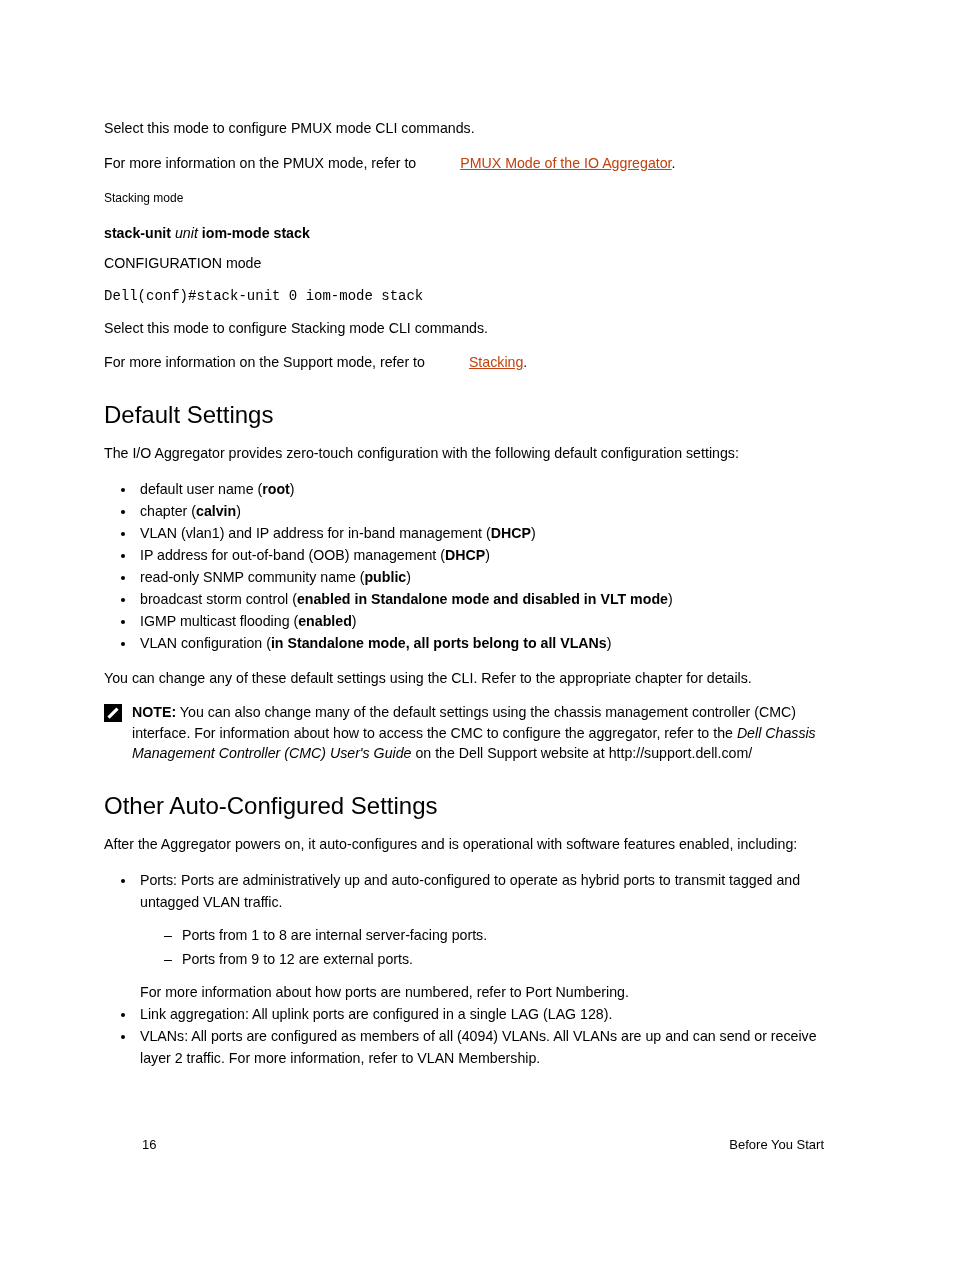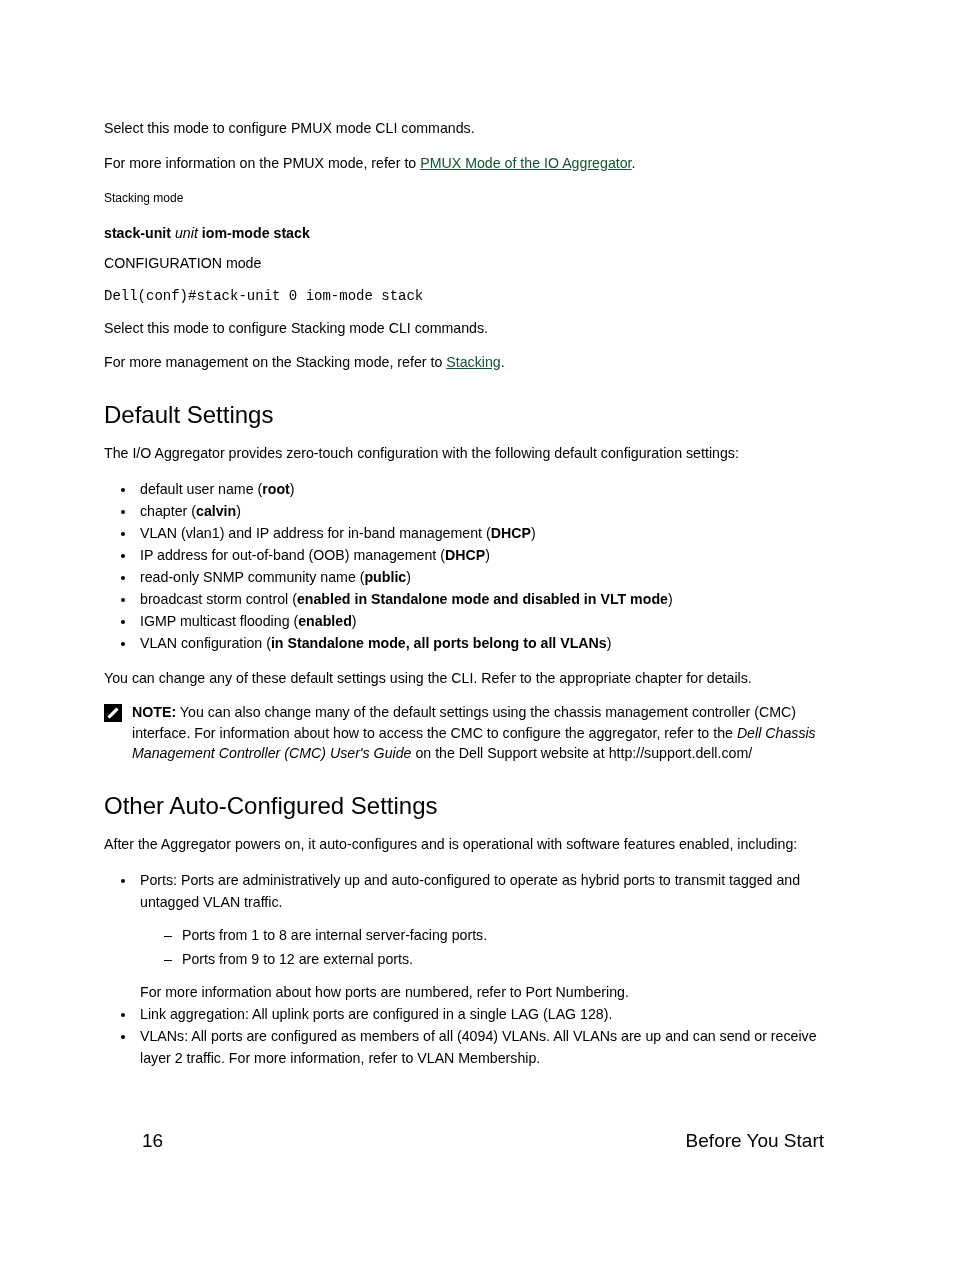--- a/index.html
+++ b/index.html
@@ -8,21 +8,21 @@
     height: 1268px;
     background: #fff;
     font-family: "Segoe UI", "Helvetica Neue", Arial, sans-serif;
     color: #000;
     position: relative;
   }
   .page {
     padding: 118px 130px 0 104px;
   }
   p, .para { font-size: 14.2px; line-height: 1.45; margin-bottom: 14px; }
-  a.link { color: #14532d; text-decoration: underline; }
+  a.link { color: #c2410c; text-decoration: underline; margin-left: 40px; }
   h3.sub { font-size: 12px; font-weight: 400; margin-top: 18px; margin-bottom: 20px; }
   h2.sec { font-size: 24px; font-weight: 400; margin-top: 28px; margin-bottom: 14px; }
   .cmdline { font-size: 14.2px; margin-bottom: 12px; }
   .cmdline .bold { font-weight: 700; }
   .cmdline .ital { font-style: italic; }
   .mono { font-family: "Courier New", monospace; font-size: 14px; margin-bottom: 14px; white-space: pre; }
   ul.bullets { list-style: disc; padding-left: 32px; margin-bottom: 14px; }
   ul.bullets > li { font-size: 14.2px; line-height: 1.55; padding-left: 4px; }
   ul.bullets .bold { font-weight: 700; }
   ul.dash { list-style: none; padding-left: 24px; margin-top: 10px; margin-bottom: 10px; }
@@ -35,21 +35,21 @@
   .note-text .bold { font-weight: 700; }
   .note-text .ital { font-style: italic; margin-top: 37px; }
   .li-sub { margin-top: 10px; }
   .footer {
     position: absolute;
     bottom: 116px;
     left: 142px;
     right: 130px;
     display: flex;
     justify-content: space-between;
-    font-size: 19px;
+    font-size: 13px;
   }
 </style>
 </head>
 <body>
 
 <div class="page">
 
   <p>Select this mode to configure PMUX mode CLI commands.</p>
 
   <p>
@@ -62,21 +62,21 @@
     <span class="bold">stack-unit </span><span class="ital">unit</span><span class="bold"> iom-mode stack</span>
   </div>
 
   <p>CONFIGURATION mode</p>
 
   <div class="mono">Dell(conf)#stack-unit 0 iom-mode stack</div>
 
   <p>Select this mode to configure Stacking mode CLI commands.</p>
 
   <p>
-    <span>For more management on the Stacking mode, refer to </span><a class="link" href="#">Stacking</a><span>.</span>
+    <span>For more information on the Support mode, refer to </span><a class="link" href="#">Stacking</a><span>.</span>
   </p>
 
   <h2 class="sec">Default Settings</h2>
 
   <p>The I/O Aggregator provides zero-touch configuration with the following default configuration settings:</p>
 
   <ul class="bullets">
     <li><span>default user name (</span><span class="bold">root</span><span>)</span></li>
     <li><span>chapter (</span><span class="bold">calvin</span><span>)</span></li>
     <li><span>VLAN (vlan1) and IP address for in-band management (</span><span class="bold">DHCP</span><span>)</span></li>

